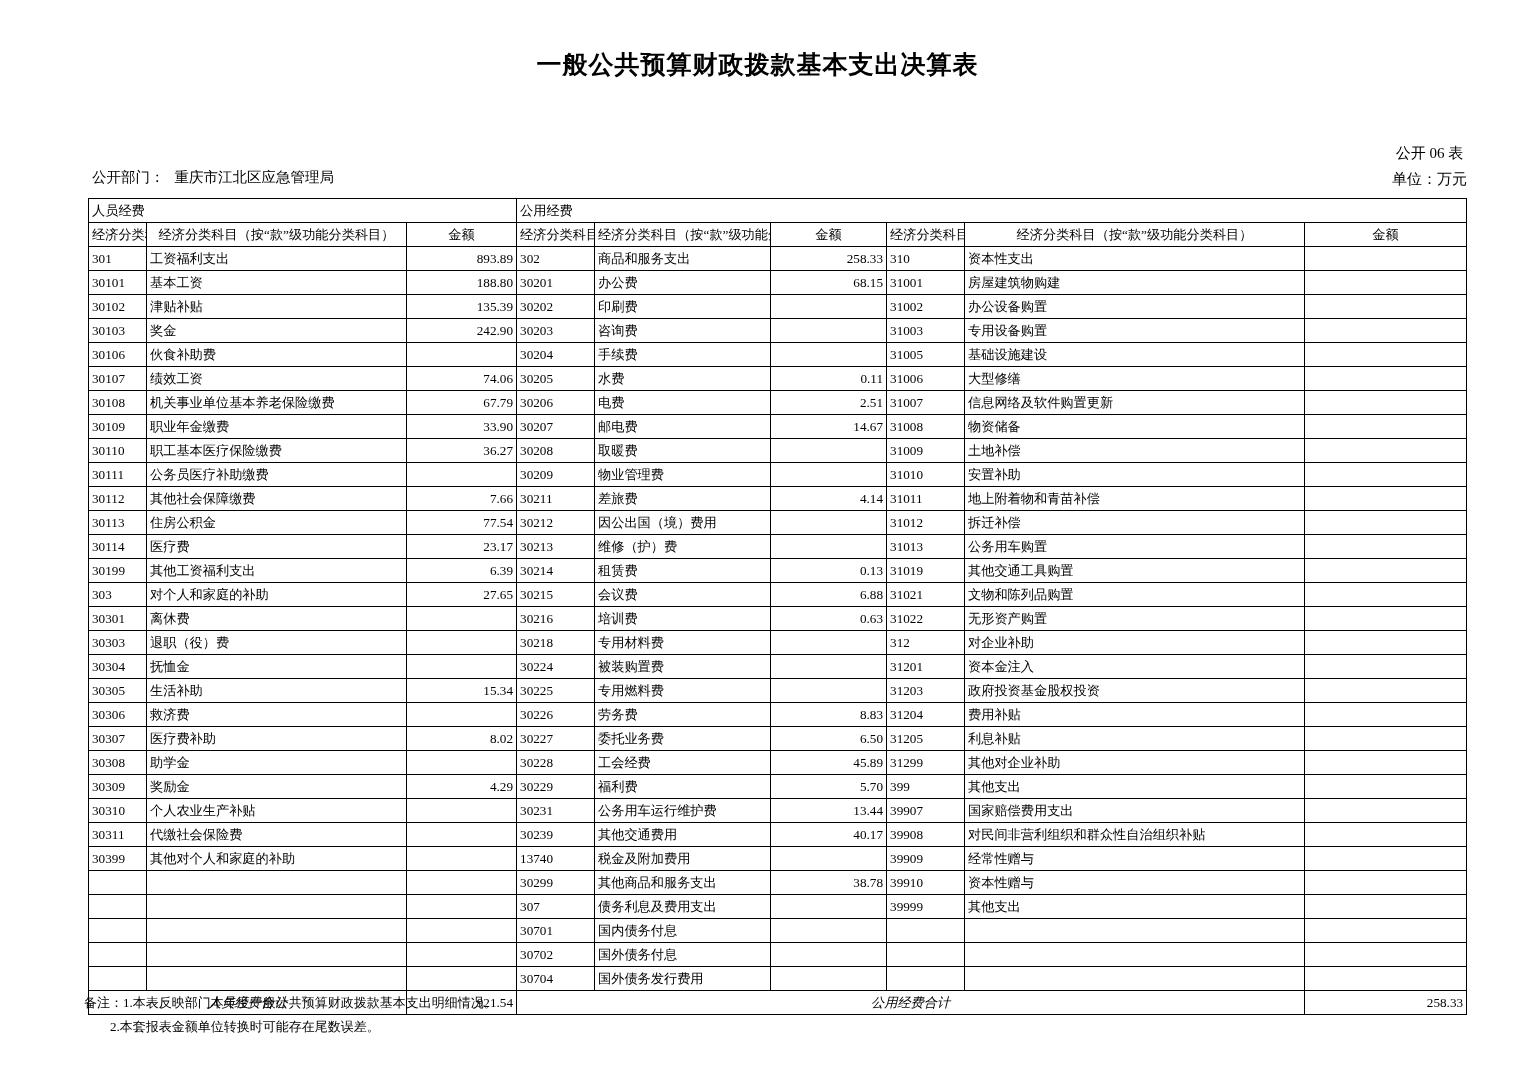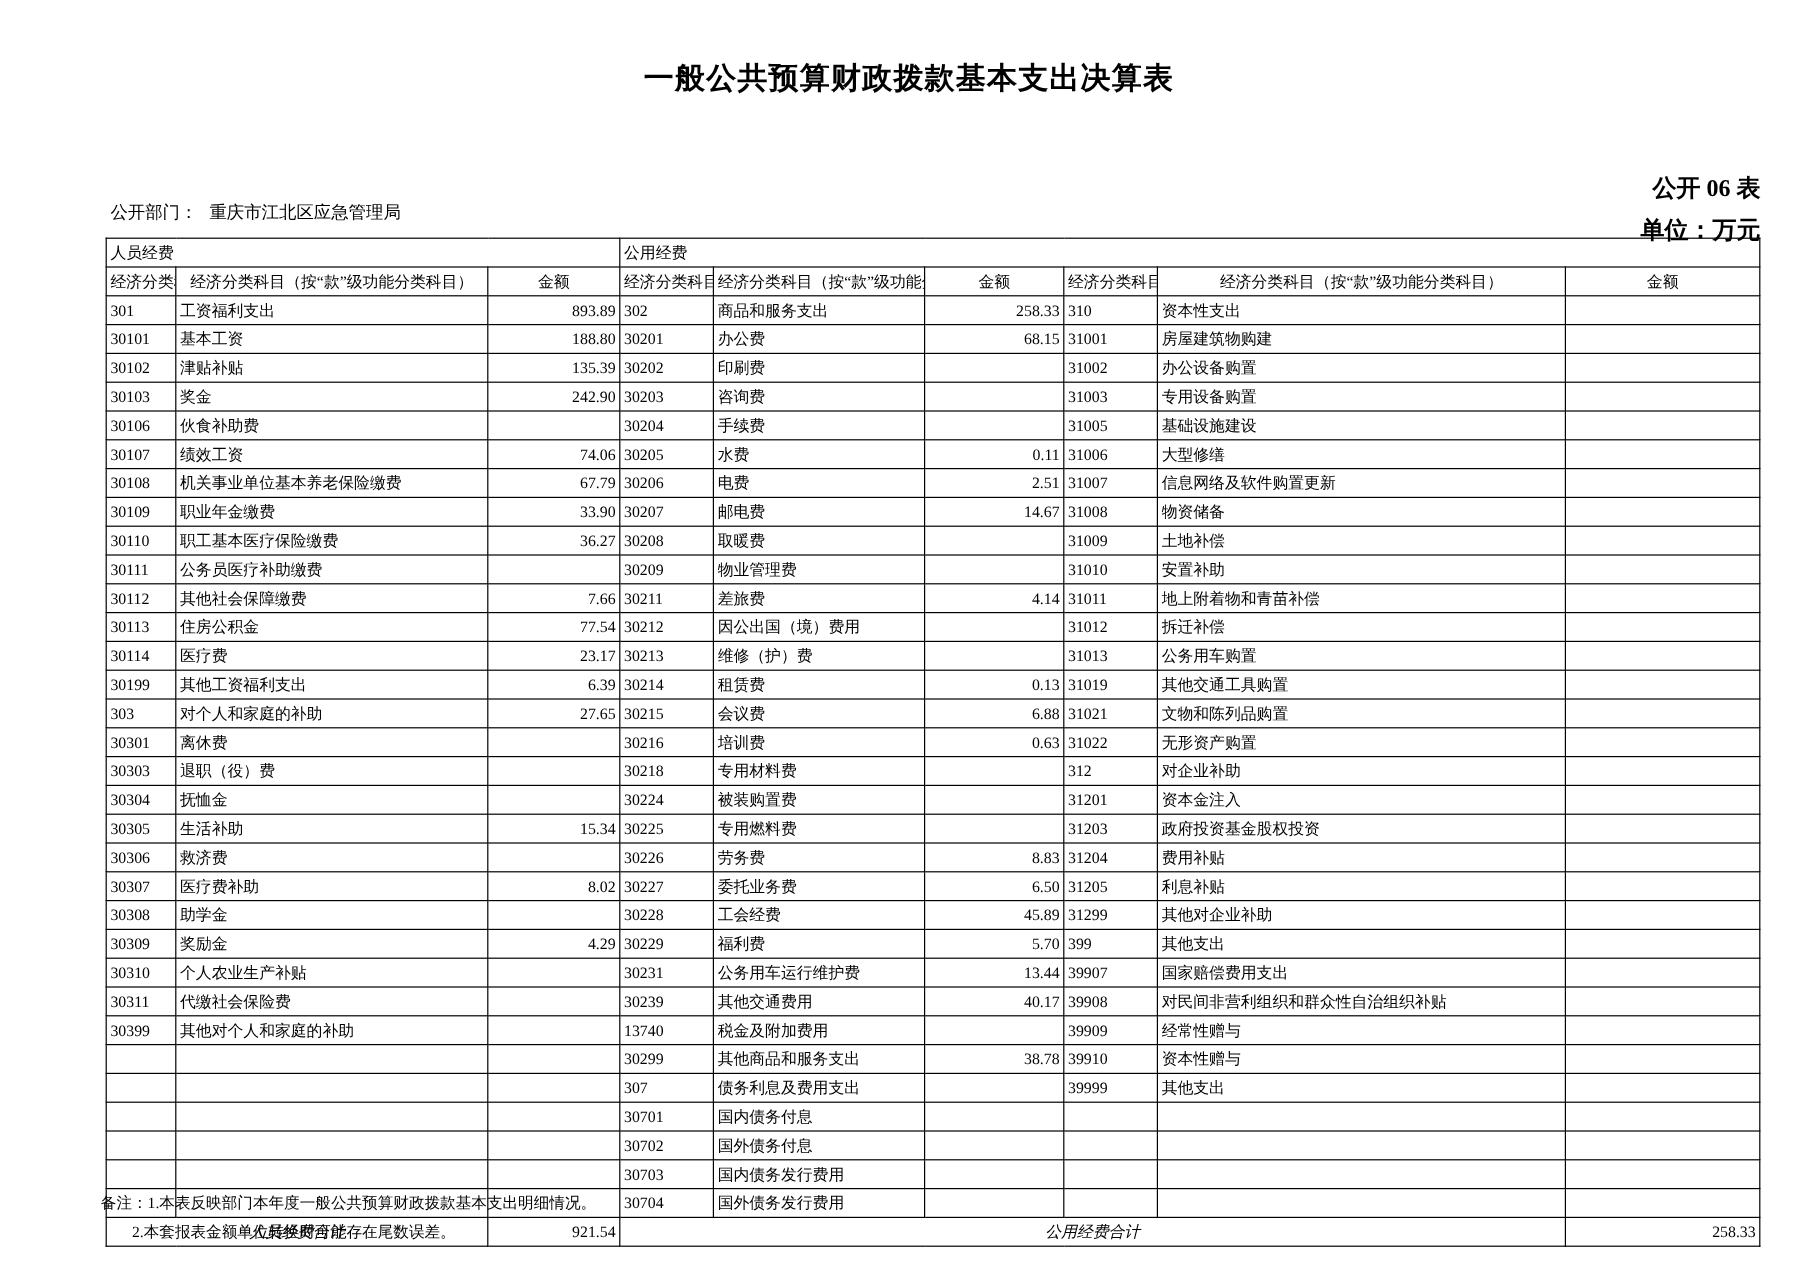--- a/index.html
+++ b/index.html
@@ -26,24 +26,23 @@
     font-size: 25px;
     font-weight: bold;
     letter-spacing: 1px;
     margin-top: 48px;
     font-family: "Liberation Serif", "DejaVu Serif", serif;
   }
   .meta-right {
     position: absolute;
     right: 48px;
     top: 92px;
-    text-align: right;
-    font-size: 20px;
+    text-align: center;
+    font-size: 15px;
     line-height: 1.75;
-    font-weight: bold;
   }
   .meta-left {
     position: absolute;
     left: 92px;
     top: 120px;
     font-size: 14.5px;
   }
   .meta-left .dept-name {
     margin-left: 10px;
     margin-top: 16px;
@@ -467,31 +466,20 @@
           <td class="name">国外债务付息</td>
           <td class="amt"></td>
           <td class="code"></td>
           <td class="name"></td>
           <td class="amt"></td>
         </tr>
         <tr>
           <td class="code"></td>
           <td class="name"></td>
           <td class="amt"></td>
-          <td class="code">30703</td>
-          <td class="name">国内债务发行费用</td>
-          <td class="amt"></td>
-          <td class="code"></td>
-          <td class="name"></td>
-          <td class="amt"></td>
-        </tr>
-        <tr>
-          <td class="code"></td>
-          <td class="name"></td>
-          <td class="amt"></td>
           <td class="code">30704</td>
           <td class="name">国外债务发行费用</td>
           <td class="amt"></td>
           <td class="code"></td>
           <td class="name"></td>
           <td class="amt"></td>
         </tr>
       </tbody>
       <tbody>
         <tr>

